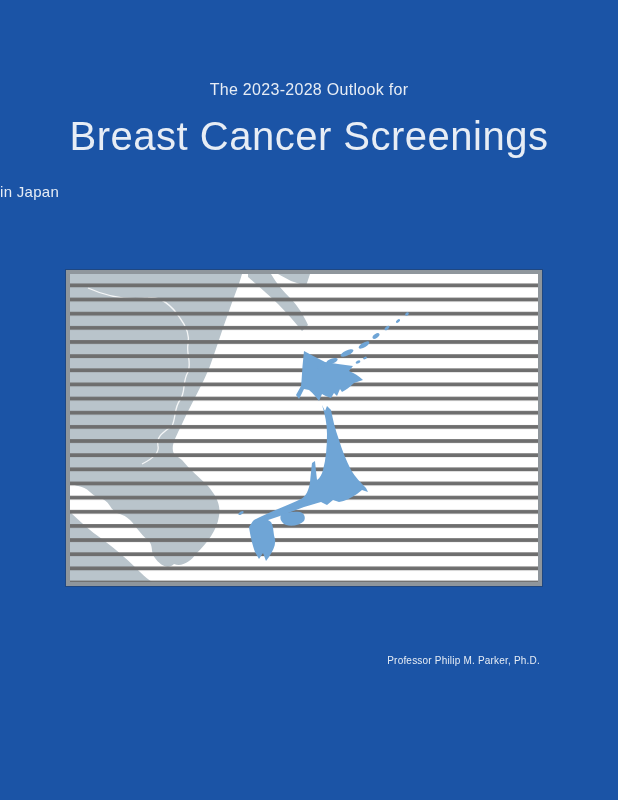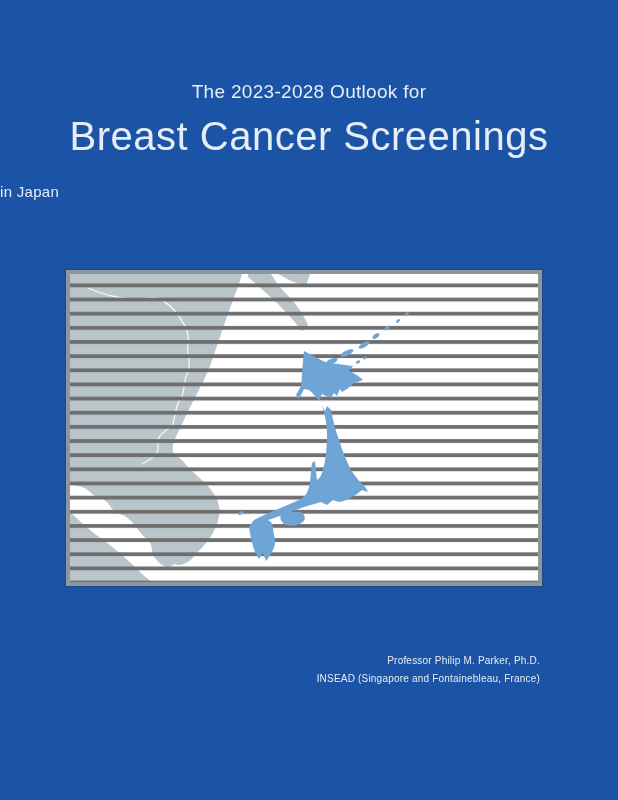--- a/index.html
+++ b/index.html
@@ -7,21 +7,21 @@
     width:618px;height:800px;
     background:#1b54a6;
     overflow:hidden;
     font-family:"Liberation Sans", sans-serif;
     position:relative;
   }
   .cover{position:absolute;inset:0;}
   .kicker{
     position:absolute;top:81px;left:0;width:618px;
     text-align:center;
-    font-size:19px;letter-spacing:.3px;
+    font-size:16px;letter-spacing:.3px;
     color:#e7edf5;
   }
   .title{
     position:absolute;top:114px;left:0;width:618px;
     margin:0;text-align:center;
     font-size:40px;font-weight:400;letter-spacing:.5px;
     color:#e7edf5;
   }
   .region{
     position:absolute;top:183px;left:0;width:618px;
@@ -170,16 +170,15 @@
           <ellipse cx="317" cy="54" rx="3" ry="1.5" transform="rotate(-40 317 54)"></ellipse>
           <ellipse cx="328" cy="47" rx="2.5" ry="1.3" transform="rotate(-40 328 47)"></ellipse>
           <ellipse cx="337" cy="40" rx="2" ry="1.5" transform="rotate(-45 337 40)"></ellipse>
         </g>
       </g>
     </svg>
   </div>
 
   <div class="author">
     <div>Professor Philip M. Parker, Ph.D.</div>
-    <div>INSEAD (Singapore and Fontainebleau, France)</div>
   </div>
 
 </div>
 
 </body></html>

